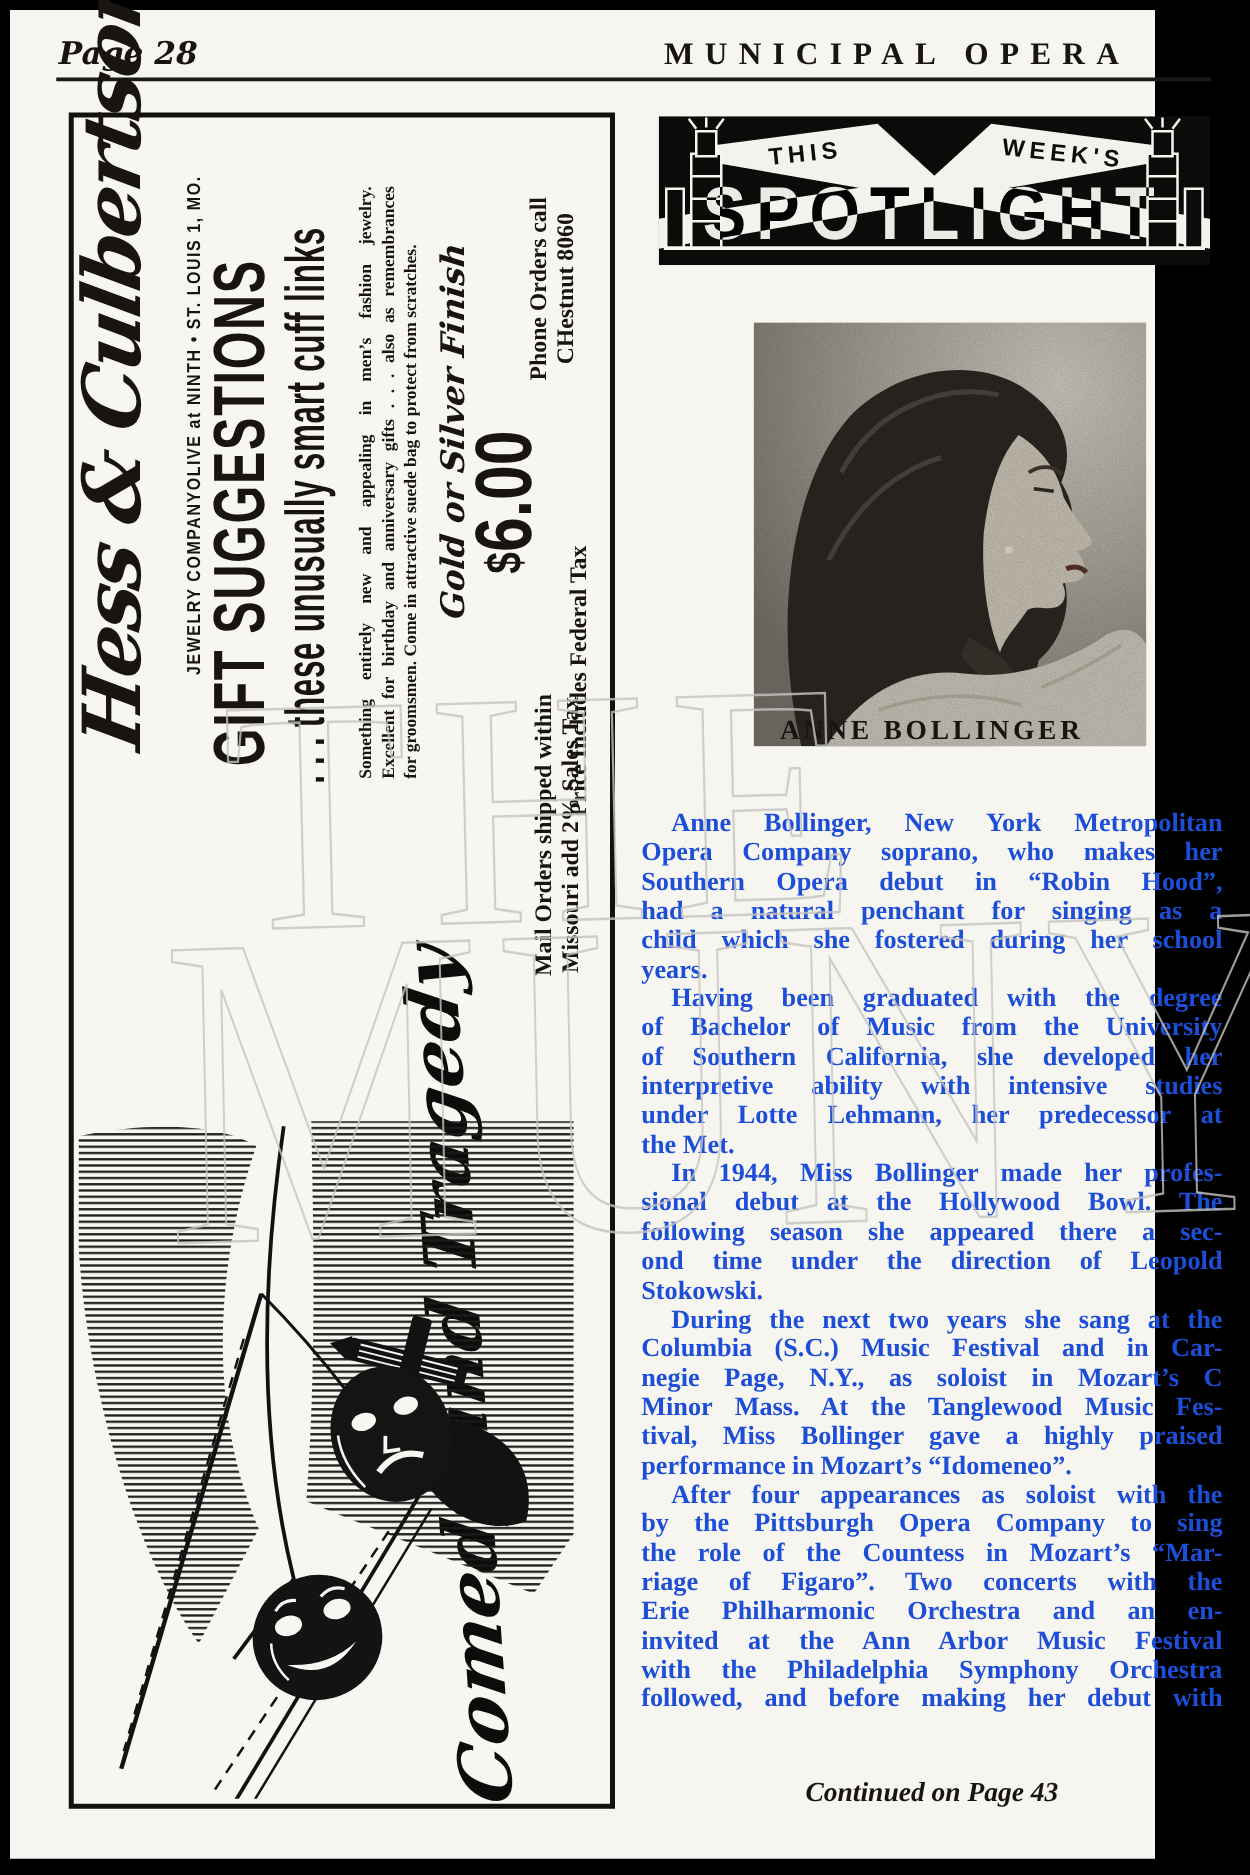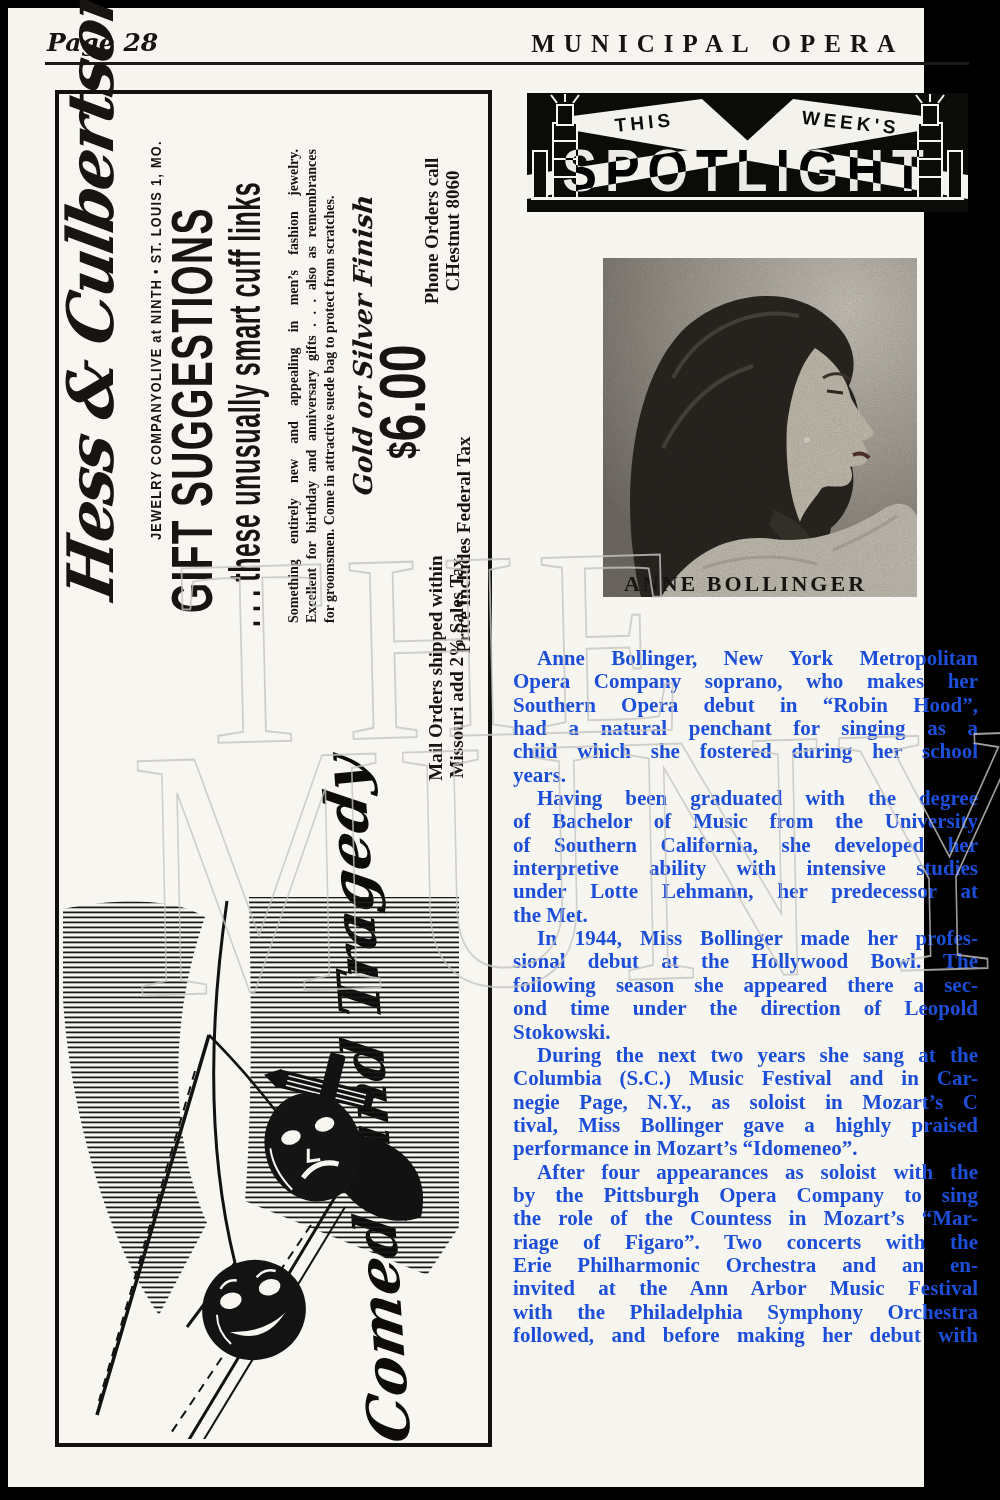--- a/index.html
+++ b/index.html
@@ -223,30 +223,32 @@
         <div class="jline">In 1944, Miss Bollinger made her profes-</div>
         <div class="jline">sional debut at the Hollywood Bowl.  The</div>
         <div class="jline">following season she appeared there a sec-</div>
         <div class="jline">ond time under the direction of Leopold</div>
         <div class="jline lastline">Stokowski.</div>
       </div>
     <div class="para">
         <div class="jline">During the next two years she sang at the</div>
         <div class="jline">Columbia (S.C.) Music Festival and in Car-</div>
         <div class="jline">negie Page, N.Y., as soloist in Mozart’s C</div>
+        <div class="jline">Minor Mass. At the Tanglewood Music Fes-</div>
         <div class="jline">tival, Miss Bollinger gave a highly praised</div>
         <div class="jline lastline">performance in Mozart’s “Idomeneo”.</div>
       </div>
     <div class="para">
         <div class="jline">After four appearances as soloist with the</div>
         <div class="jline">by the Pittsburgh Opera Company to sing</div>
         <div class="jline">the role of the Countess in Mozart’s “Mar-</div>
         <div class="jline">riage of Figaro”.  Two concerts with the</div>
         <div class="jline">Erie Philharmonic Orchestra and an en-</div>
         <div class="jline">invited at the Ann Arbor Music Festival</div>
         <div class="jline">with the Philadelphia Symphony Orchestra</div>
         <div class="jline">followed, and before making her debut with</div>
       </div>
   </div>
+  <div class="abs continued">Continued on Page 43</div>
 
   <div class="wm wm1">THE</div>
   <div class="wm wm2">MUNY</div>
 </div>
 
 </body></html>

